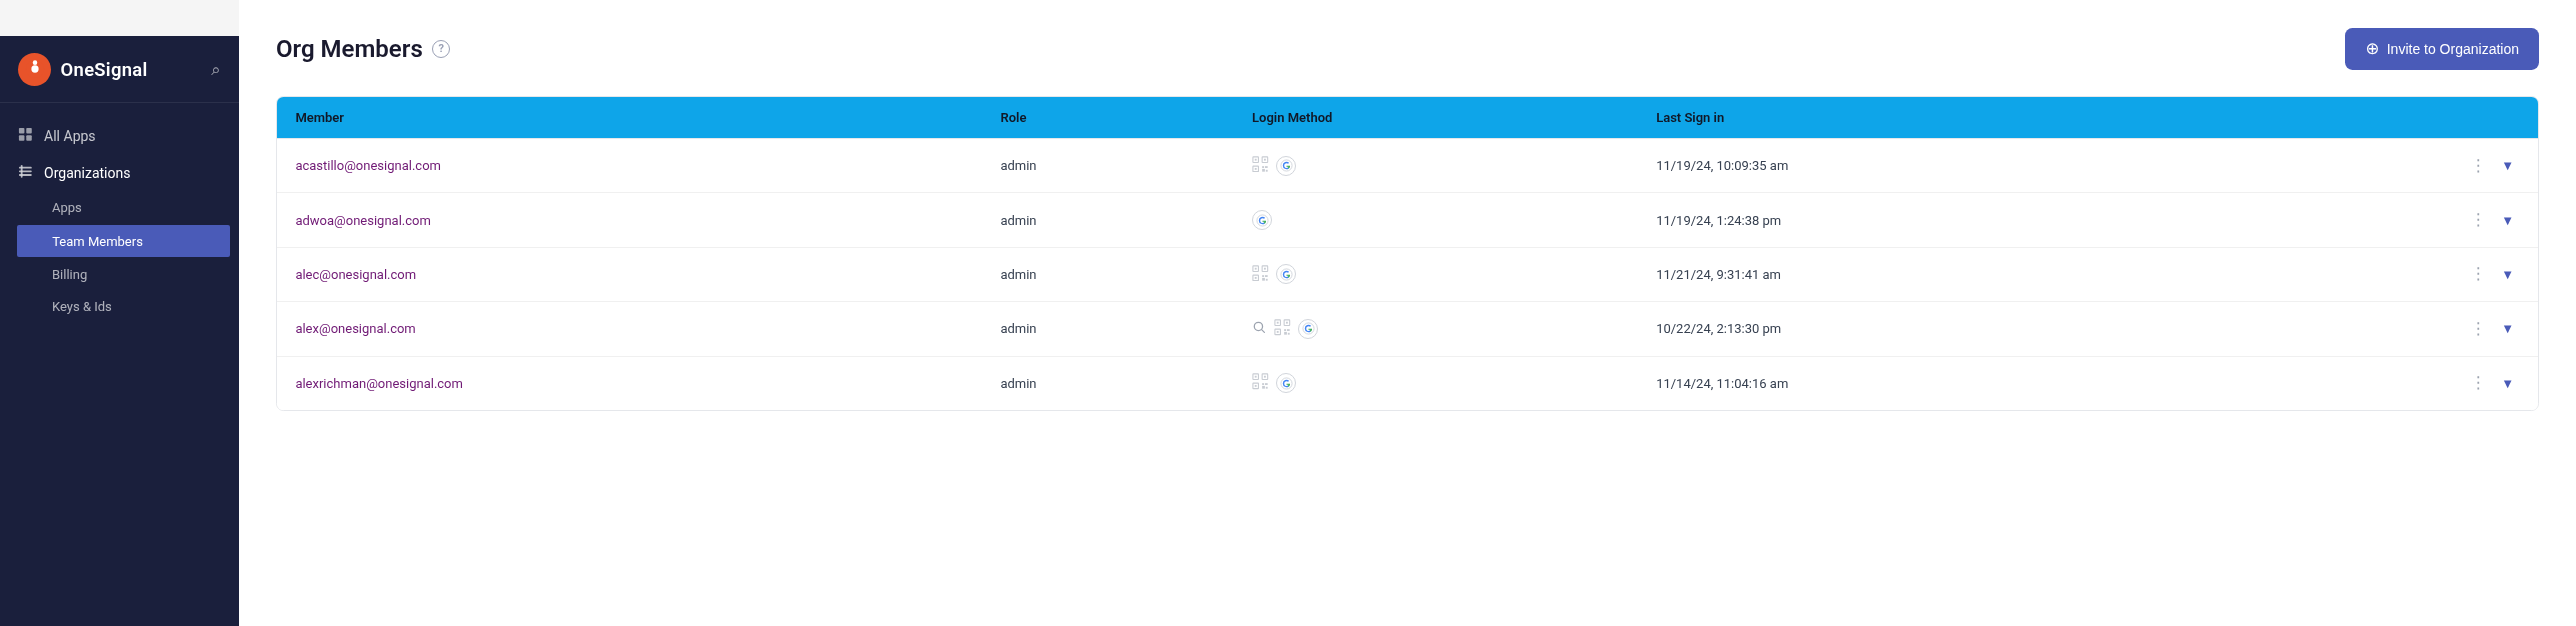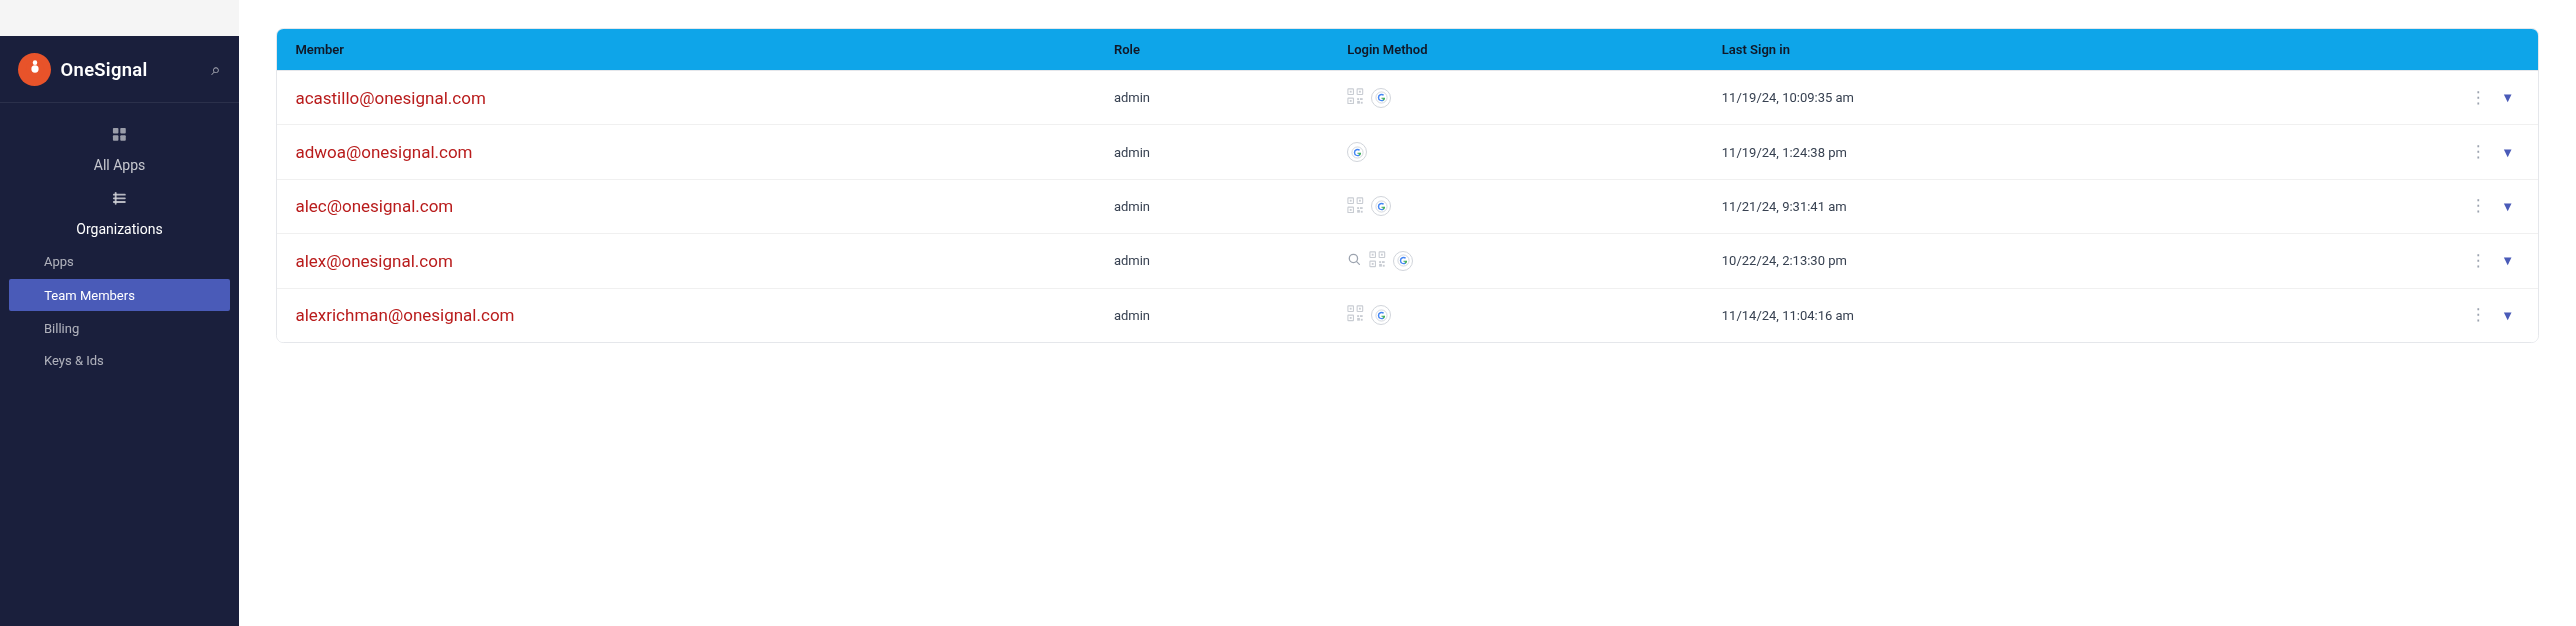--- a/index.html
+++ b/index.html
@@ -60,26 +60,25 @@
     .nav-item {
       display: flex;
       align-items: center;
       gap: 11px;
       padding: 9.2px 18.4px;
       color: rgba(255,255,255,0.75);
       cursor: pointer;
       font-size: 14px;
       transition: background 0.15s;
       border-radius: 0;
-      flex-direction: column;
     }
     .nav-item.active-parent { color: #fff; }
     .nav-item .nav-icon { font-size: 14.7px; opacity: 0.8; }
 
-    .sub-nav { padding-left: 0; }
+    .sub-nav { padding-left: 8px; }
     .sub-nav-item {
       display: flex;
       align-items: center;
       padding: 8.3px 18.4px 8.3px 44px;
       color: rgba(255,255,255,0.65);
       cursor: pointer;
       font-size: 13px;
       transition: background 0.15s;
     }
     .sub-nav-item.active {
@@ -175,21 +174,21 @@
       border-bottom: 0.9px solid #f0f0f0;
       background: #fff;
     }
     tbody tr:last-child { border-bottom: none; }
     tbody td {
       padding: 13px 18.4px;
       font-size: 13px;
       color: #374151;
       vertical-align: middle;
     }
-    .member-email { font-size: 17px; color: #b91c1c; }
+    .member-email { font-size: 13px; color: #701a75; }
     .role-badge { color: #374151; font-size: 13px; }
 
     .login-methods {
       display: flex;
       align-items: center;
       gap: 7.4px;
     }
     .google-icon {
       width: 20px;
       height: 20px;
@@ -294,20 +293,32 @@
       <div class="sub-nav-item">
         <span>Keys &amp; Ids</span>
       </div>
     </div>
   </nav>
 
   <hr class="sidebar-divider">
 </div>
 
 <div class="main-content">
+  <div class="page-header">
+    <div class="page-title-row">
+      <h1 class="page-title">Org Members</h1>
+      <div class="help-icon">
+        <span>?</span>
+      </div>
+    </div>
+    <button class="invite-button">
+      <span class="plus-icon">⊕</span>
+      <span>Invite to Organization</span>
+    </button>
+  </div>
 
   <div class="table-container">
     <table>
       <thead>
         <tr>
           <th>Member</th>
           <th>Role</th>
           <th>Login Method</th>
           <th>Last Sign in</th>
           <th></th>

